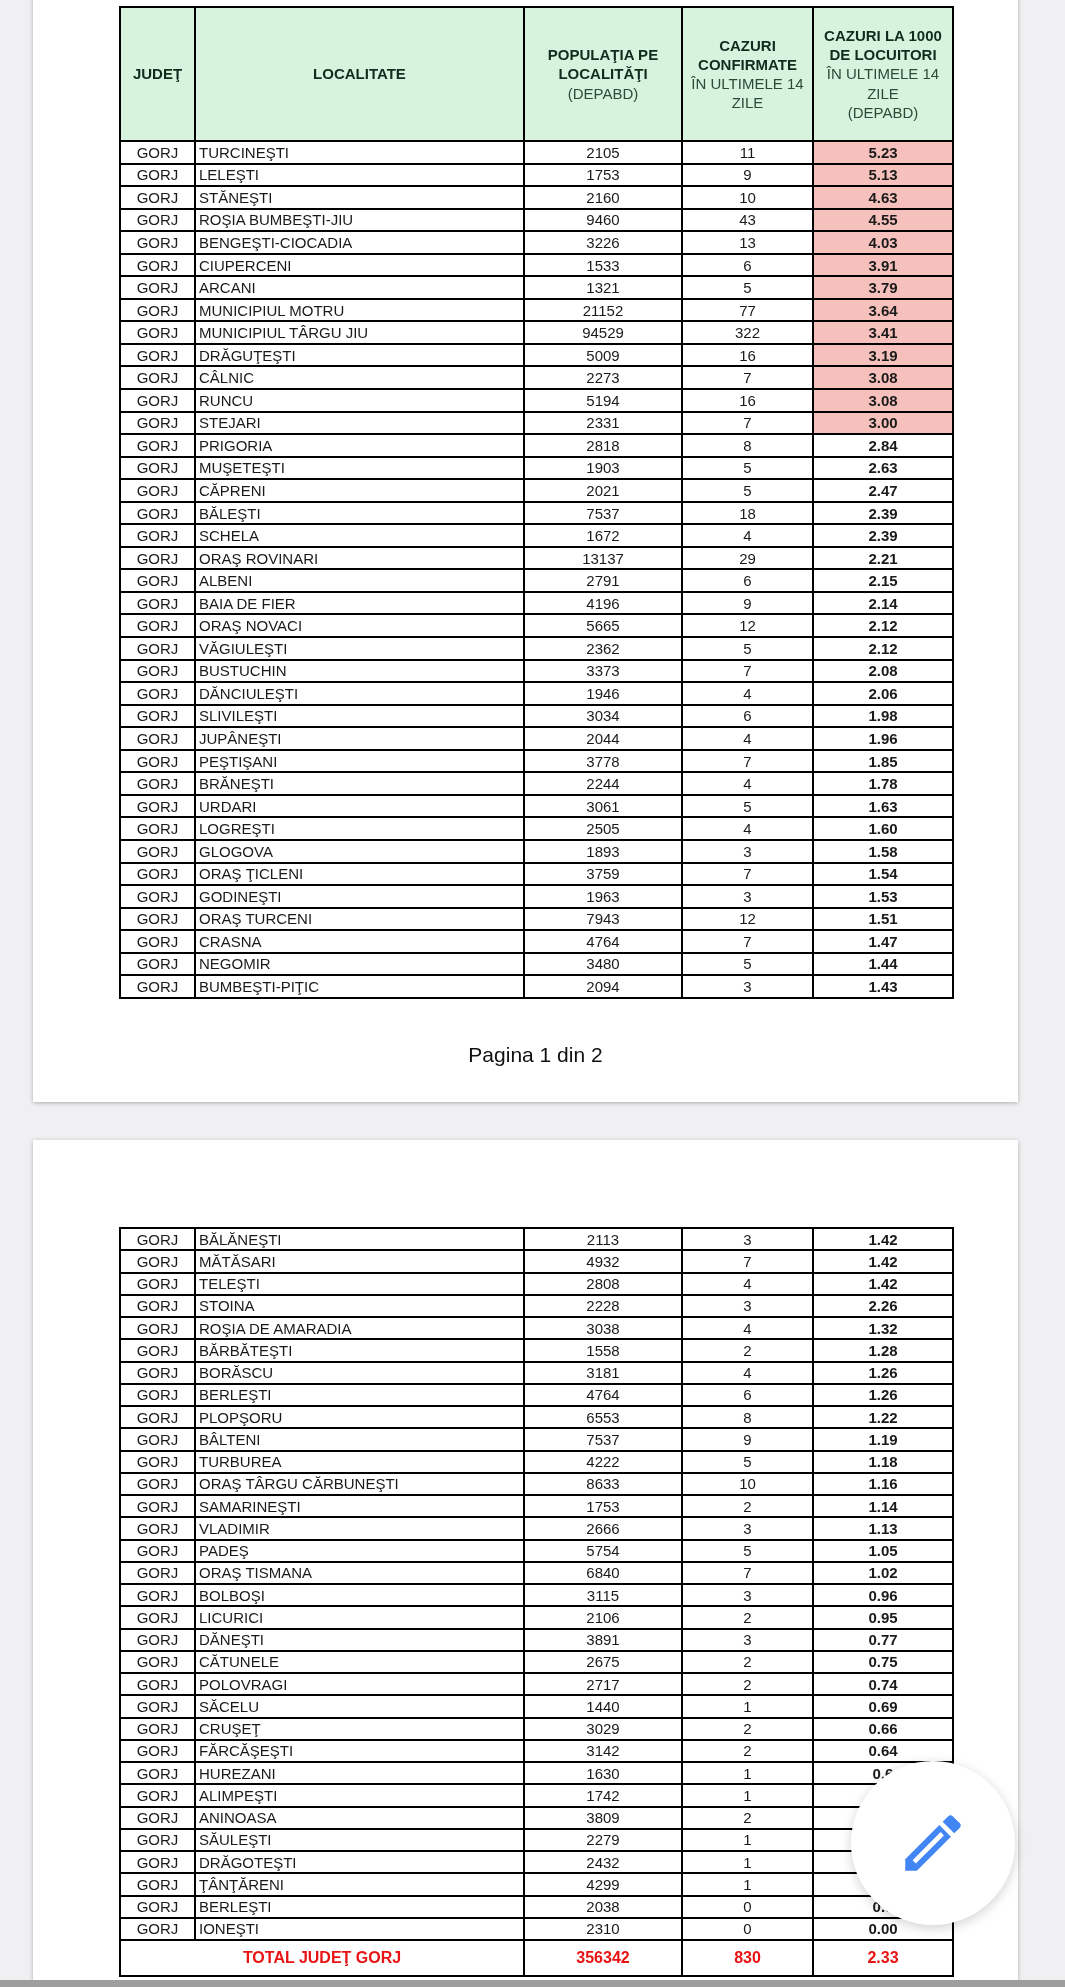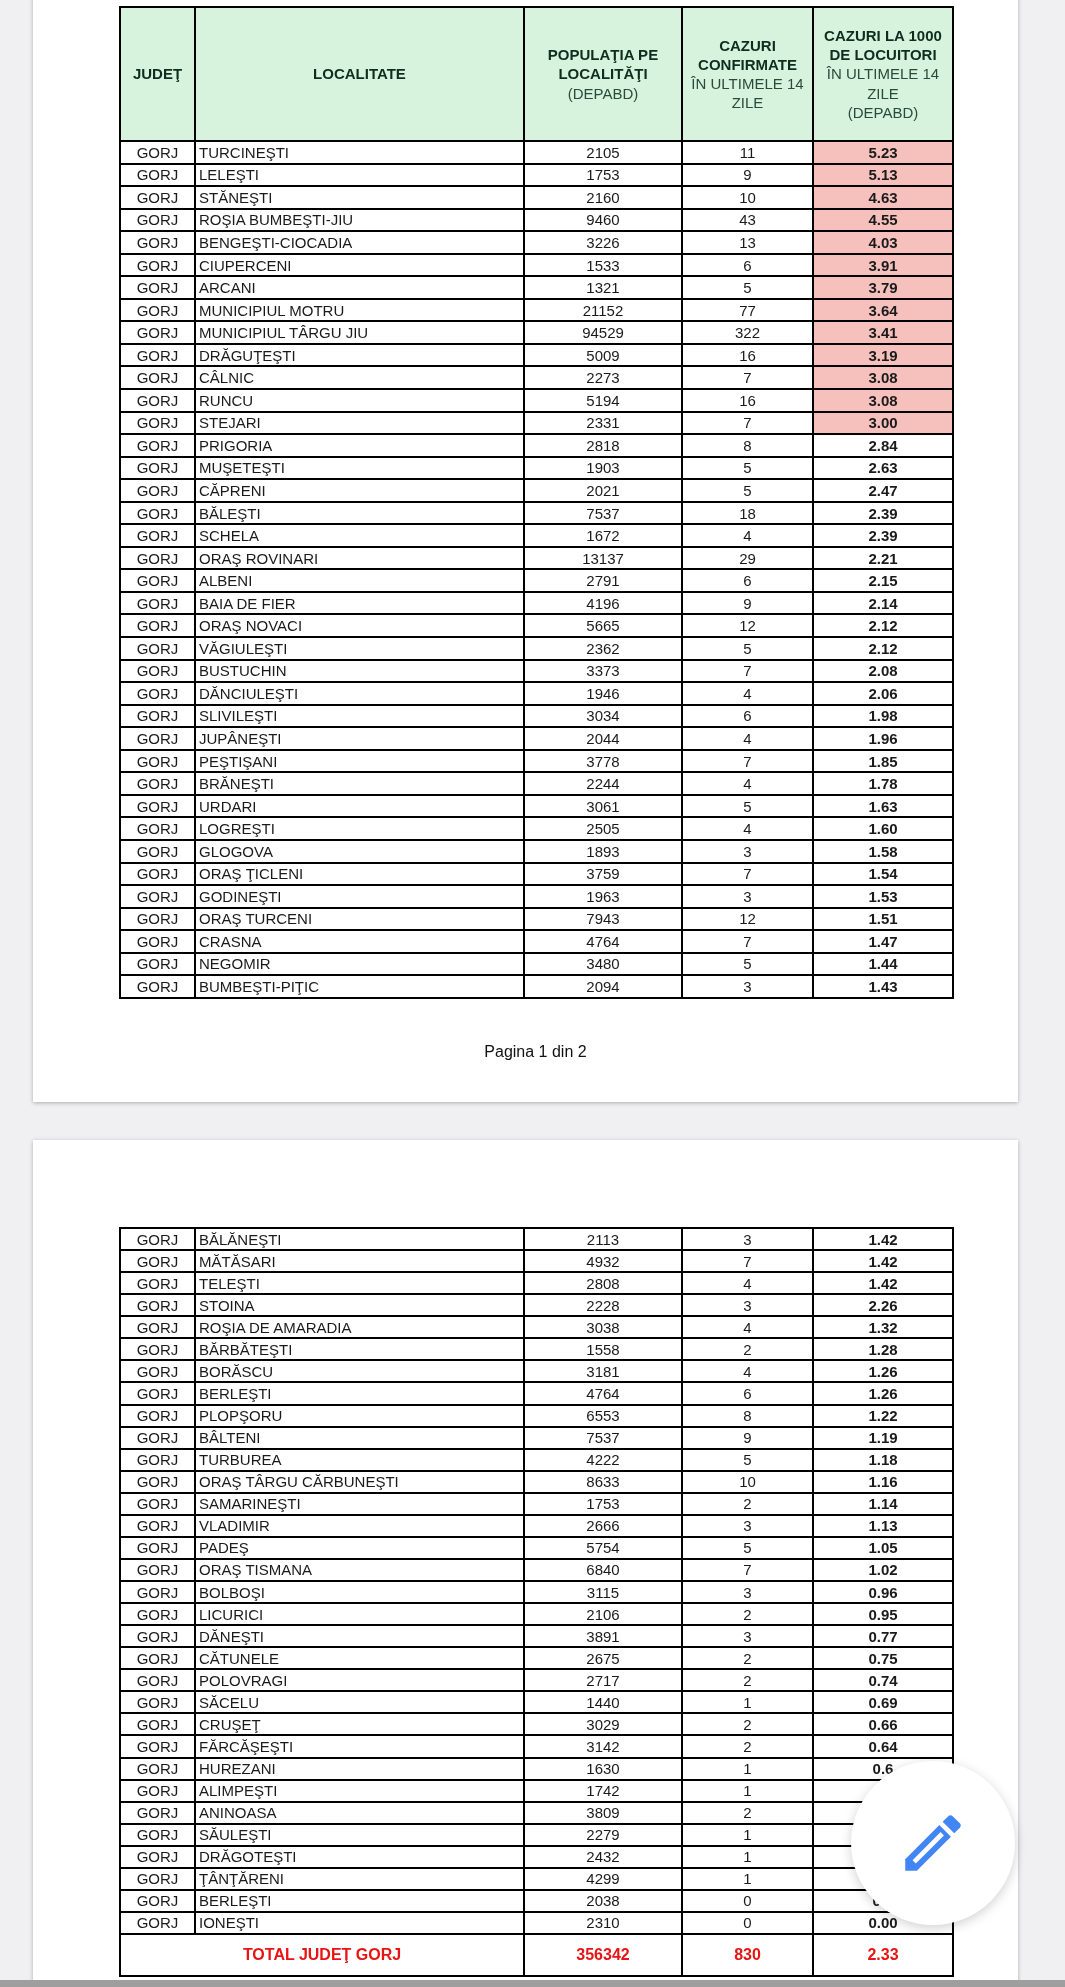--- a/index.html
+++ b/index.html
@@ -21,24 +21,24 @@
   .t th,.t td{border:2px solid var(--border);padding:0 3px;overflow:hidden;}
   .t thead tr{height:134px;}
   .t thead th{background:var(--green);text-align:center;vertical-align:middle;
               font-size:15px;line-height:1.28;color:var(--hdrdark);padding:2px 5px;}
   .hb{font-weight:700;}
   .hr{font-weight:400;color:var(--hdrsoft);}
   .t td{font-size:15px;color:var(--ink);text-align:center;white-space:nowrap;line-height:1;}
   .t td.c1{text-align:left;}
   .t td.c4{font-weight:700;}
   .t td.pink{background:var(--pink);}
-  .t tfoot tr{height:42px;margin-left:15px;}
+  .t tfoot tr{height:36px;margin-left:15px;}
   .t tfoot td{color:var(--red);font-weight:700;font-size:16px;text-align:center;}
   .pagefooter{position:absolute;top:1083px;left:86px;width:833px;text-align:center;
-              font-size:16px;color:#111;}
+              font-size:21px;color:#111;}
   .bottombar{position:absolute;left:0;top:1980px;width:1065px;height:7px;background:var(--bar);}
   .fab{position:absolute;left:851px;top:1761px;width:164px;height:164px;border:none;
        border-radius:50%;background:var(--page);box-shadow:0 3px 12px rgba(0,0,0,.18);
        display:flex;align-items:center;justify-content:center;cursor:pointer;padding:0;}
   .fab svg{display:block;}
 </style>
 </head>
 <body>
 
 <div class="viewport">

